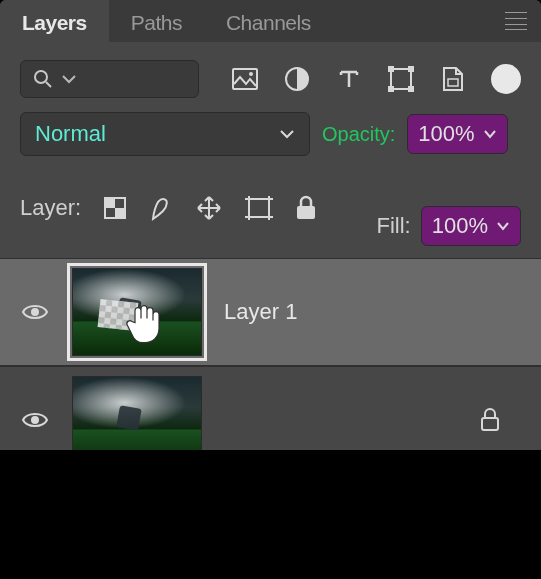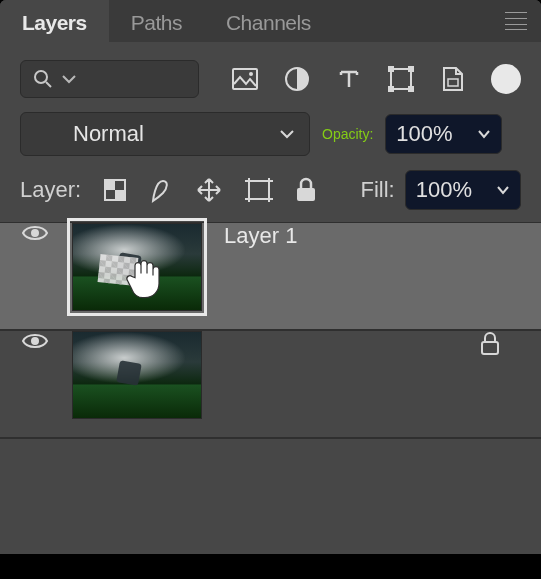--- a/index.html
+++ b/index.html
@@ -7,21 +7,21 @@
     background: #000;
     font-family: -apple-system, BlinkMacSystemFont, "Segoe UI", sans-serif;
     color: #d0d0d0;
     width: 541px;
     height: 579px;
     overflow: hidden;
   }
   .panel {
     background: #474747;
     width: 541px;
-    height: 554px;
+    height: 450px;
     border-radius: 6px 6px 0 0;
     overflow: hidden;
   }
   
   .tabs {
     display: flex;
     background: #3a3a3a;
     height: 42px;
     align-items: stretch;
     position: relative;
@@ -98,46 +98,46 @@
   }
   .blend-dd {
     display: flex;
     align-items: center;
     background: #3a3a3a;
     border: 1px solid #2b2b2b;
     border-radius: 6px;
     padding: 8px 14px;
     width: 290px;
   }
-  .blend-dd .label { font-size: 22px; color: #e5e5e5; flex: 1; margin-left: 38px; }
-  .opac-label { font-size: 14px; color: #84cc16; }
+  .blend-dd .label { font-size: 22px; color: #5eead4; flex: 1; }
+  .opac-label { font-size: 20px; color: #22c55e; }
   .valbox {
     display: flex; align-items: center;
-    background: #0f172a;
+    background: #701a75;
     border: 1px solid #2b2b2b;
     border-radius: 6px;
     padding: 6px 10px;
     font-size: 22px;
     color: #e0e0e0;
-    gap: 24px;
+    gap: 8px;
   }
   
   .lock-row {
     display: flex;
     align-items: center;
     padding: 0 20px 12px 20px;
     gap: 22px;
     font-size: 22px;
   }
   .lock-row .icons { display:flex; gap: 22px; align-items:center;}
-  .lock-row .fill-group { margin-left:auto; display:flex; align-items:center; gap:10px;}
+  .lock-row .fill-group { margin-left:auto; display:flex; align-items:center; gap:10px;margin-top:36px;}
   
   .layer {
     display: flex;
-    align-items: flex-start;
+    align-items: center;
     height: 108px;
     padding: 0 20px;
     gap: 22px;
     border-top: 1px solid #2f2f2f;
     border-bottom: 1px solid #2f2f2f;
   }
   .layer.selected { background: #6a6a6a; }
   .eye { width: 30px; display:flex; justify-content:center;}
   .thumb {
     width: 130px; height: 88px;

